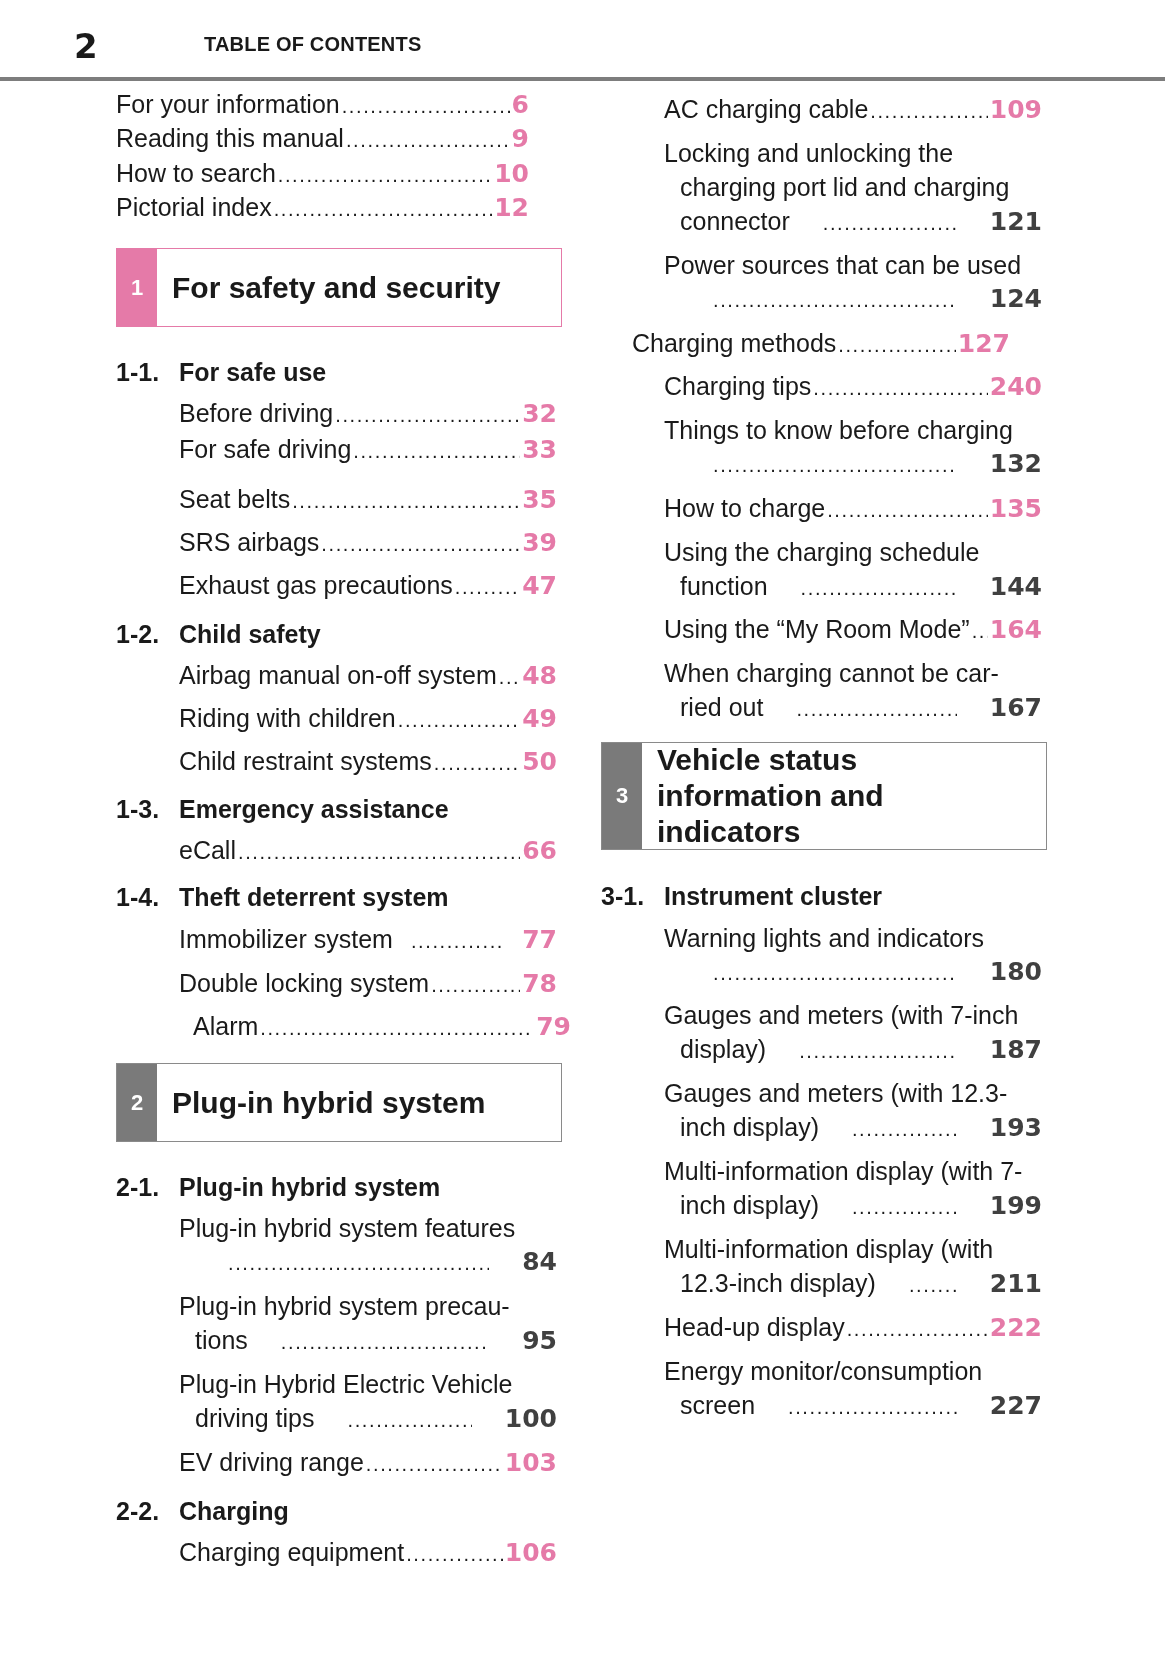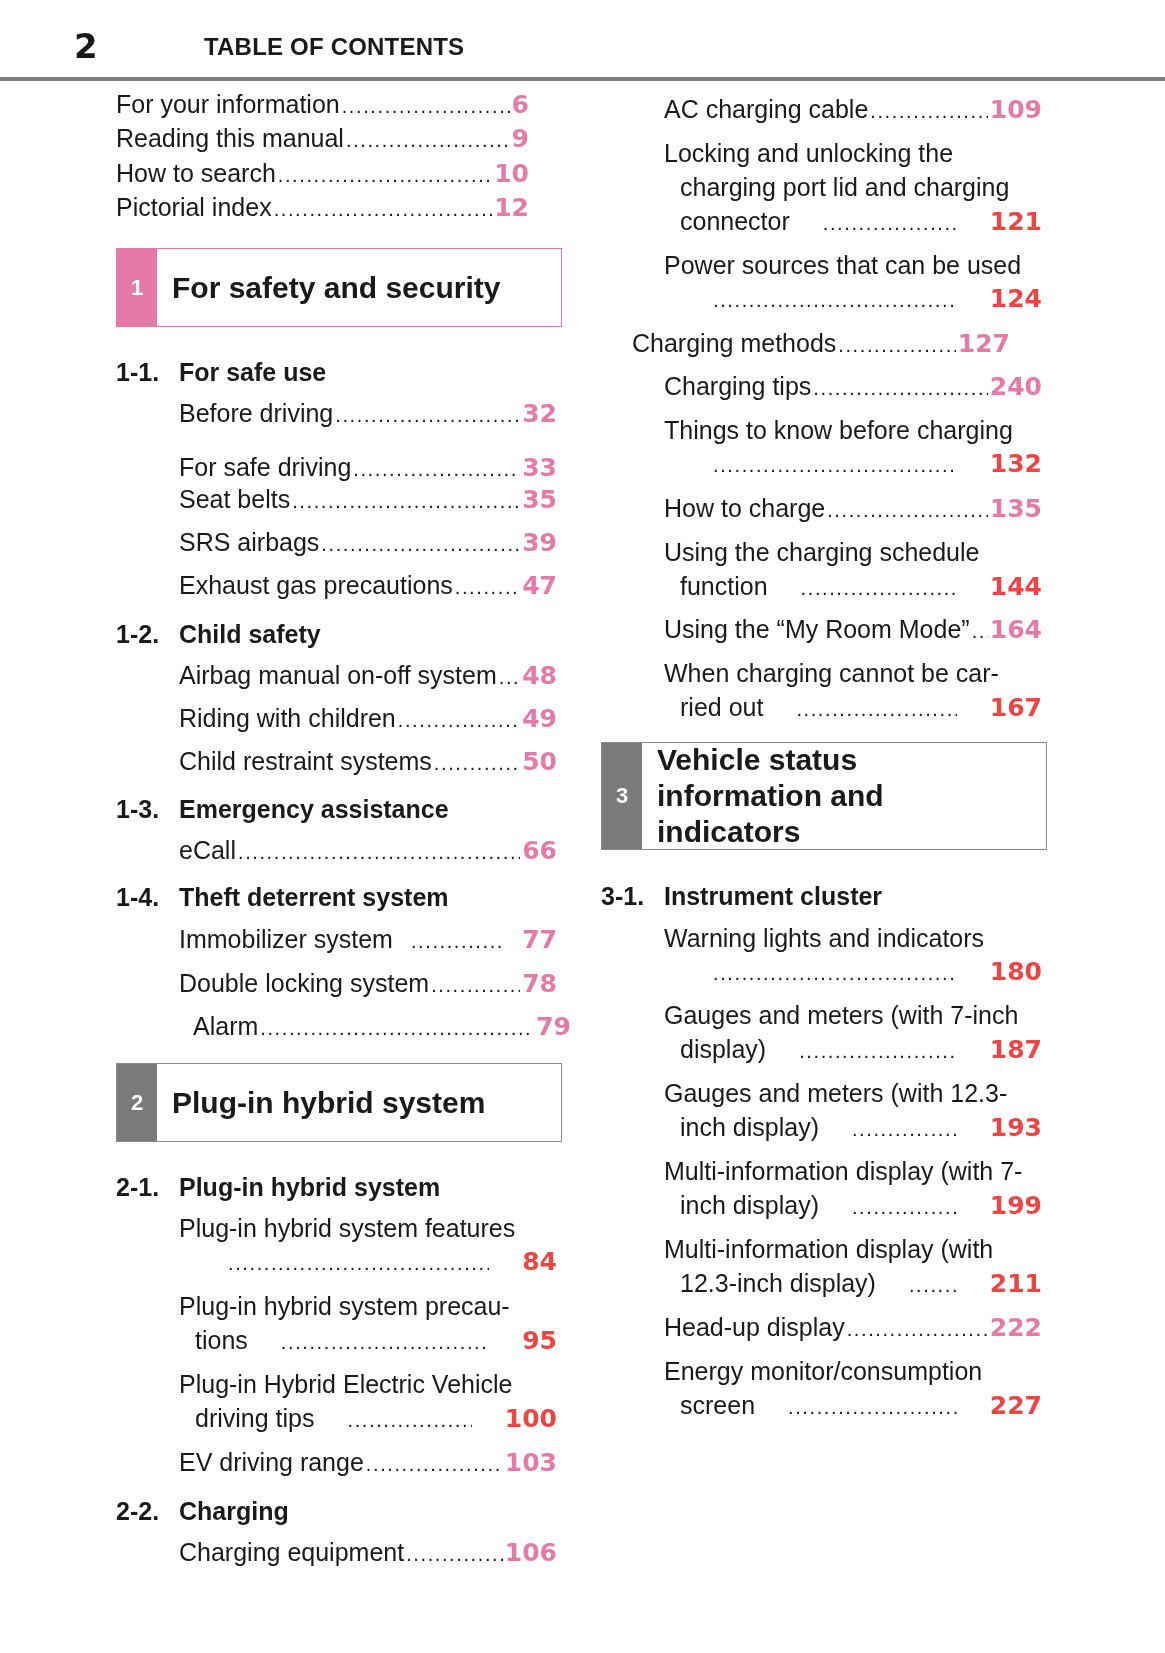--- a/index.html
+++ b/index.html
@@ -6,21 +6,21 @@
     body {
       width: 1165px; height: 1653px; position: relative; overflow: hidden;
       font-family: "Liberation Sans", sans-serif; color: #1a1a1a;
     }
     .header-num {
       position: absolute; left: 74px; top: 26px;
       font-family: "DejaVu Sans", sans-serif; font-weight: bold; font-size: 34px; color: #1a1a1a;
     }
     .header-title {
       position: absolute; left: 204px; top: 33px;
-      font-weight: bold; font-size: 24px; letter-spacing: 0.2px;
+      font-weight: bold; font-size: 20px; letter-spacing: 0.2px;
     }
     .header-rule {
       position: absolute; left: 0; top: 77px; width: 1165px; height: 4px; background: #7d7d7d;
     }
 
     .entry {
       position: absolute; display: flex; align-items: baseline;
       font-size: 25px; line-height: 34px; white-space: nowrap;
     }
     .entry .label { flex: 0 0 auto; }
@@ -38,21 +38,21 @@
     .multi { position: absolute; font-size: 25px; line-height: 34px; }
     .multi .line { white-space: nowrap; }
     .multi .cont { padding-left: 16px; display: flex; align-items: baseline; white-space: nowrap; gap: 31px; }
     .multi .cont .dots {
       flex: 1 1 auto; overflow: hidden; margin: 0 2px; letter-spacing: 1.6px; font-size: 20px;
     }
     .multi .cont .dots::before {
       content: "........................................................................................................................";
     }
     .multi .cont .page {
-      flex: 0 0 auto; color: #ef4444; font-weight: bold;
+      flex: 0 0 auto; color: #404040; font-weight: bold;
       font-family: "DejaVu Sans", sans-serif; font-size: 25px;
     }
 
     .section-head {
       position: absolute; display: flex; font-weight: bold; font-size: 25px; line-height: 34px;
     }
     .section-head .num { width: 63px; flex: 0 0 auto; }
 
     .chapter {
       position: absolute; display: flex; box-sizing: border-box; background: #fff;
@@ -105,21 +105,21 @@
 
 <div class="section-head" style="left:116px; top:355px;">
   <span class="num">1-1.</span>
   <span>For safe use</span>
 </div>
 <div class="entry" style="left:179px; top:396px; width:378px;">
   <span class="label">Before driving</span>
   <span class="dots"></span>
   <span class="page">32</span>
 </div>
-<div class="entry" style="left:179px; top:450px; width:378px;">
+<div class="entry" style="left:179px; top:432px; width:378px;">
   <span class="label">For safe driving</span>
   <span class="dots"></span>
   <span class="page">33</span>
 </div>
 <div class="entry" style="left:179px; top:482px; width:378px;">
   <span class="label">Seat belts</span>
   <span class="dots"></span>
   <span class="page">35</span>
 </div>
 <div class="entry" style="left:179px; top:525px; width:378px;">

